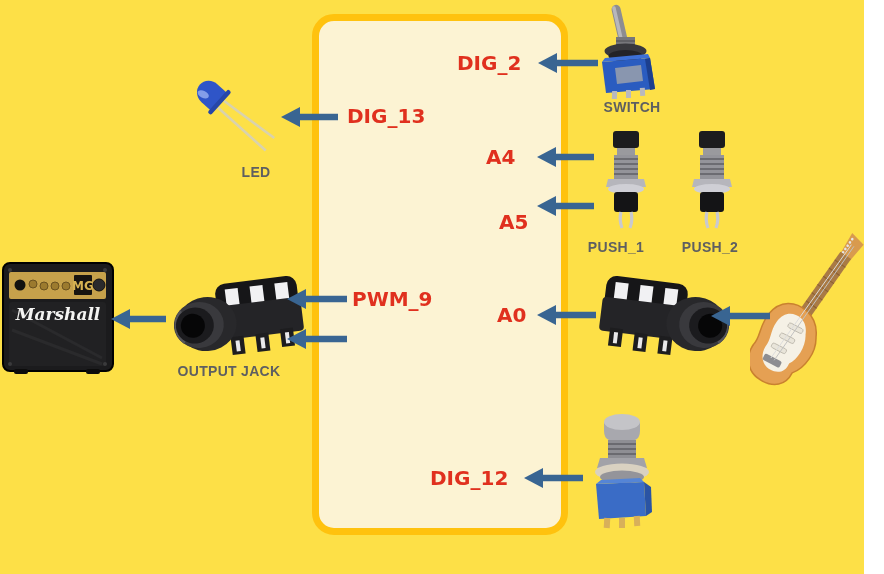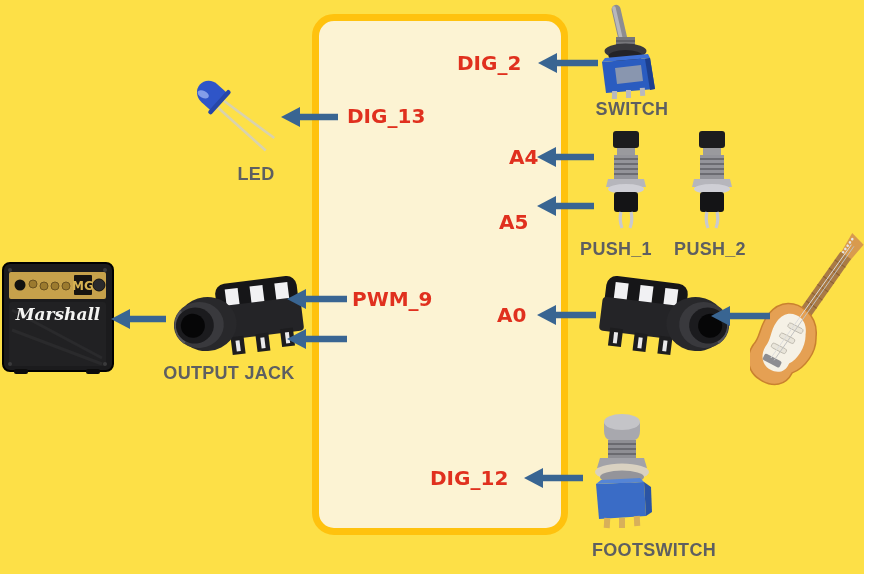--- a/index.html
+++ b/index.html
@@ -3,45 +3,44 @@
 <meta charset="utf-8">
 <style>
   html,body{margin:0;padding:0;background:#ffffff;}
   .canvas{position:relative;width:864px;height:574px;background:#fde047;overflow:hidden;
           font-family:"Liberation Sans",sans-serif;}
   .board{position:absolute;left:312px;top:14px;width:256px;height:521px;box-sizing:border-box;
          background:#FCF3D3;border:7px solid #FFC20E;border-radius:22px;}
   .arrows{position:absolute;left:0;top:0;width:884px;height:574px;pointer-events:none;}
   .pin{position:absolute;font-family:"DejaVu Sans",sans-serif;font-weight:bold;
        font-size:20px;line-height:24px;color:#E0301E;white-space:nowrap;}
-  .clabel{position:absolute;transform:translateX(-50%);font-weight:bold;font-size:18px;
+  .clabel{position:absolute;transform:translateX(-50%);font-weight:bold;font-size:14px;
           letter-spacing:.3px;color:#5E5F61;white-space:nowrap;}
   .comp{position:absolute;}
 </style>
 </head>
 <body>
 
 <div class="canvas">
 
   <div class="board"></div>
 
   <div class="pin" style="left:457px;top:51px">DIG_2</div>
   <div class="pin" style="left:347px;top:104px">DIG_13</div>
-  <div class="pin" style="left:509px;top:145px">A4</div>
+  <div class="pin" style="left:486px;top:145px">A4</div>
   <div class="pin" style="left:499px;top:210px">A5</div>
   <div class="pin" style="left:352px;top:287px">PWM_9</div>
   <div class="pin" style="left:497px;top:303px">A0</div>
   <div class="pin" style="left:430px;top:466px">DIG_12</div>
 
   <div class="clabel" style="left:632px;top:99px">SWITCH</div>
   <div class="clabel" style="left:256px;top:164px">LED</div>
   <div class="clabel" style="left:616px;top:239px">PUSH_1</div>
   <div class="clabel" style="left:710px;top:239px">PUSH_2</div>
   <div class="clabel" style="left:229px;top:363px">OUTPUT JACK</div>
-  <div class="clabel" style="left:654px;top:540px">FOOTSWITCH</div>
 
   <svg class="comp" style="left:593px;top:3px" width="72" height="96" viewBox="0 0 72 96">
     <rect x="27" y="1" width="9" height="42" rx="4.5" fill="#8d8d91" transform="rotate(-13 31 43)"></rect>
     <rect x="28" y="2" width="3.5" height="40" rx="1.7" fill="#c6c6ca" opacity="0.75" transform="rotate(-13 31 43)"></rect>
     <rect x="23" y="34" width="19" height="13" fill="#77777b"></rect>
     <line x1="23" y1="38" x2="42" y2="38" stroke="#5a5a5e" stroke-width="1.5"></line>
     <line x1="23" y1="42" x2="42" y2="42" stroke="#5a5a5e" stroke-width="1.5"></line>
     <ellipse cx="32.5" cy="48" rx="21" ry="7.5" fill="#39393d"></ellipse>
     <ellipse cx="32.5" cy="53" rx="17" ry="6" fill="#232327"></ellipse>
     <polygon points="9,59 57,55 62,86 13,90" fill="#2a5cc0"></polygon>

